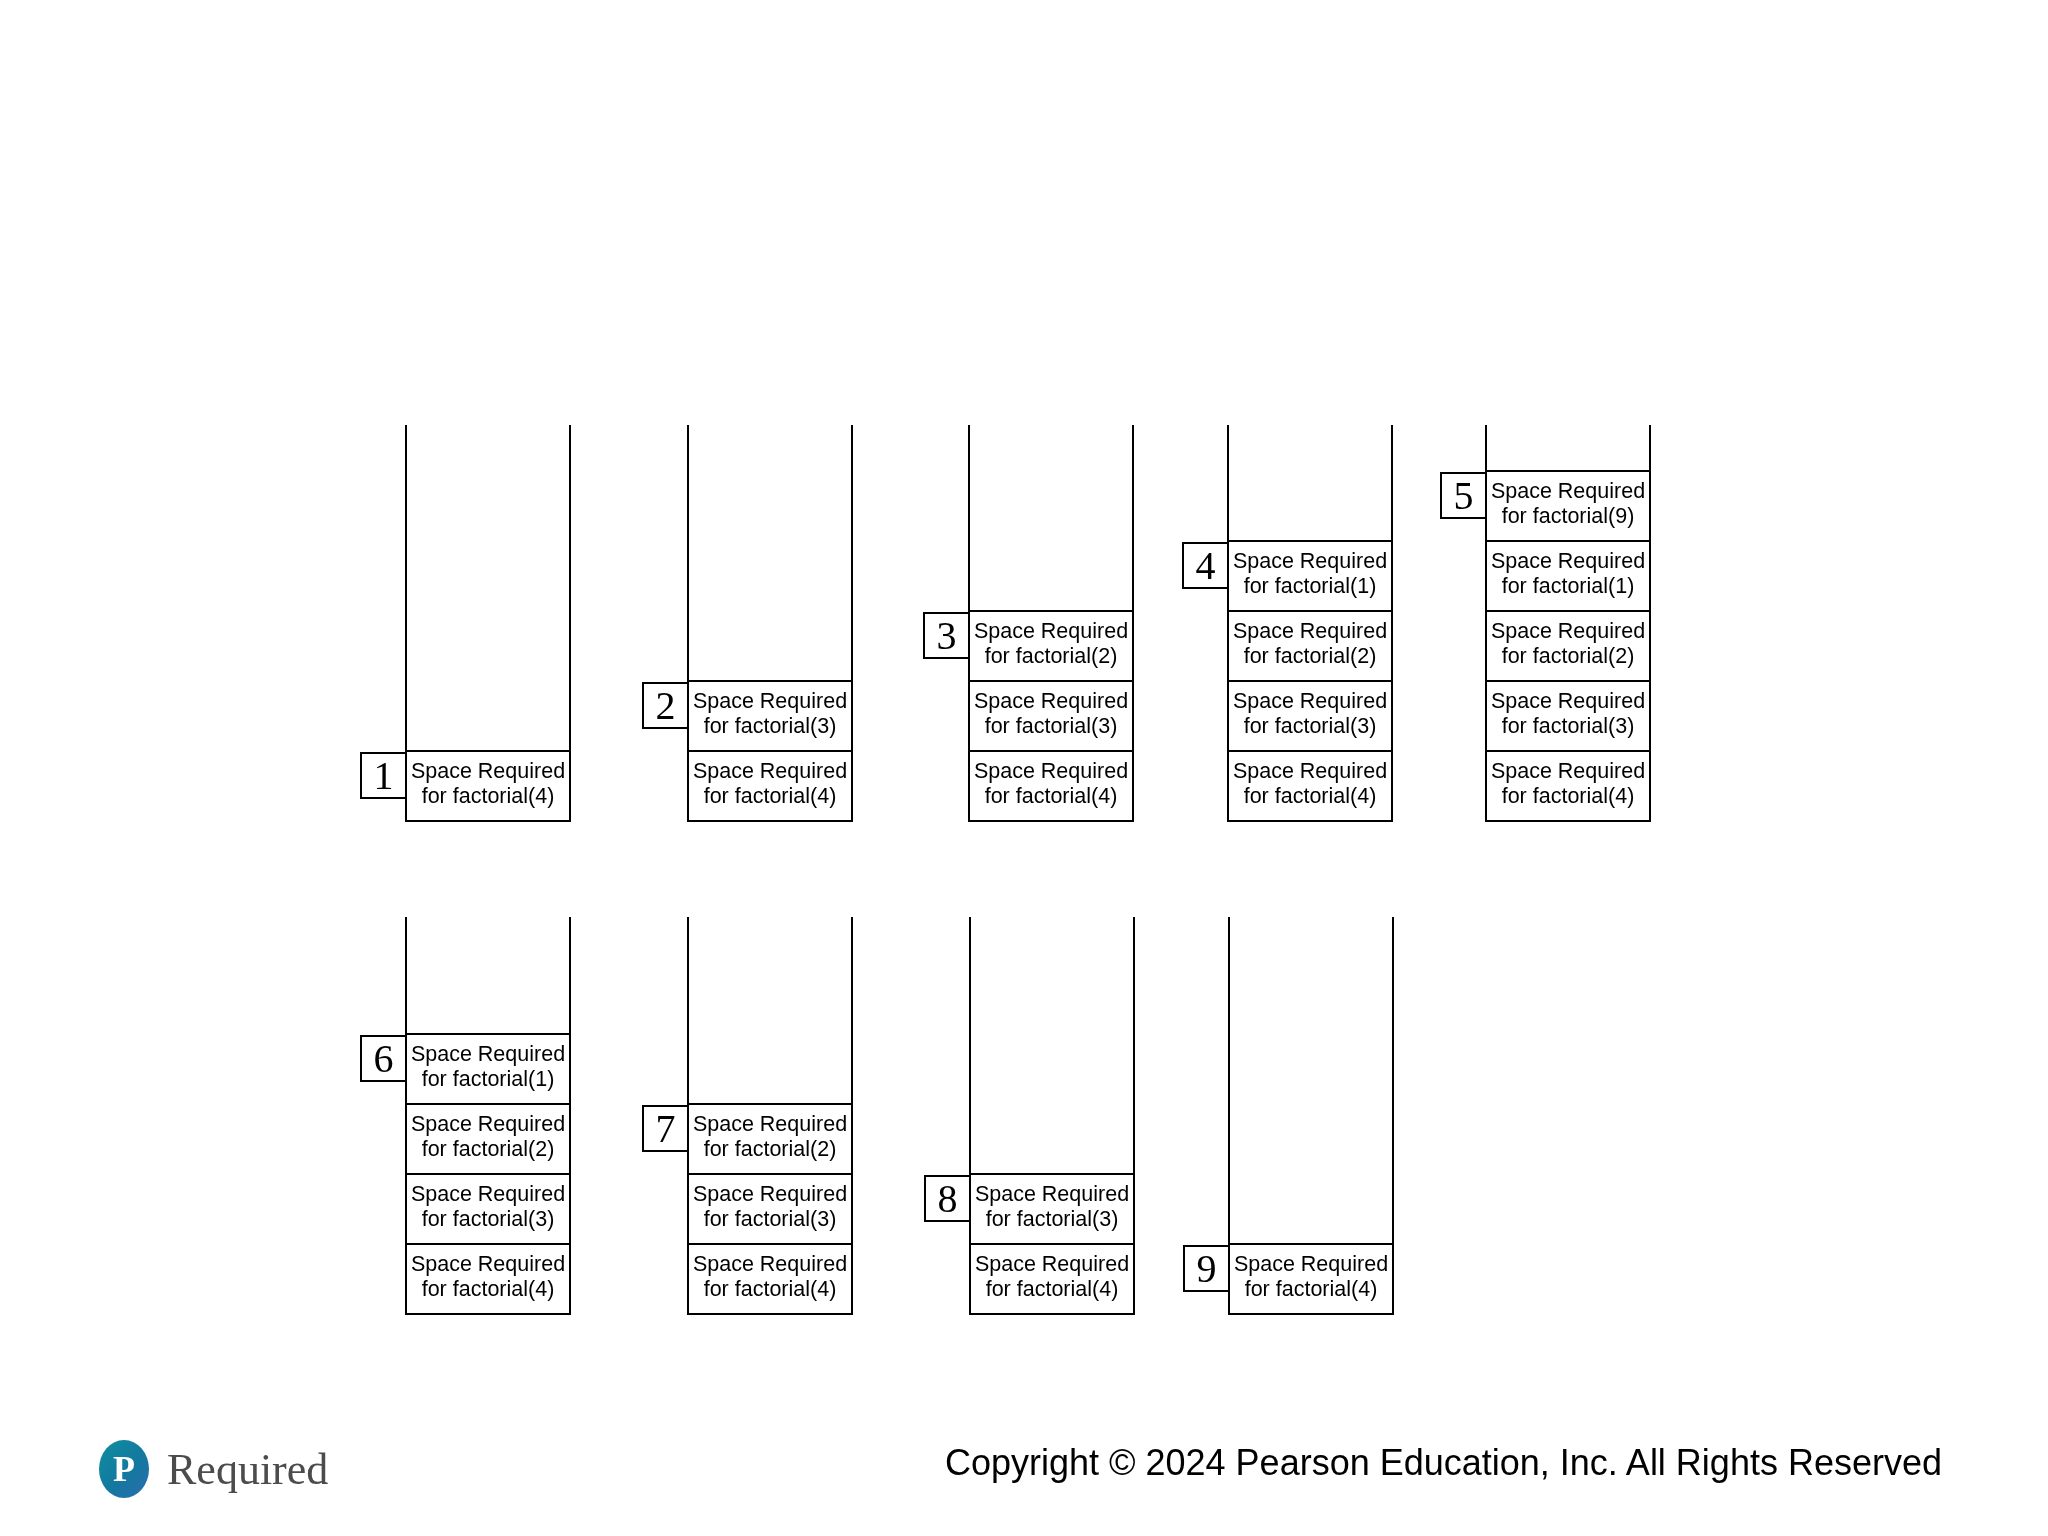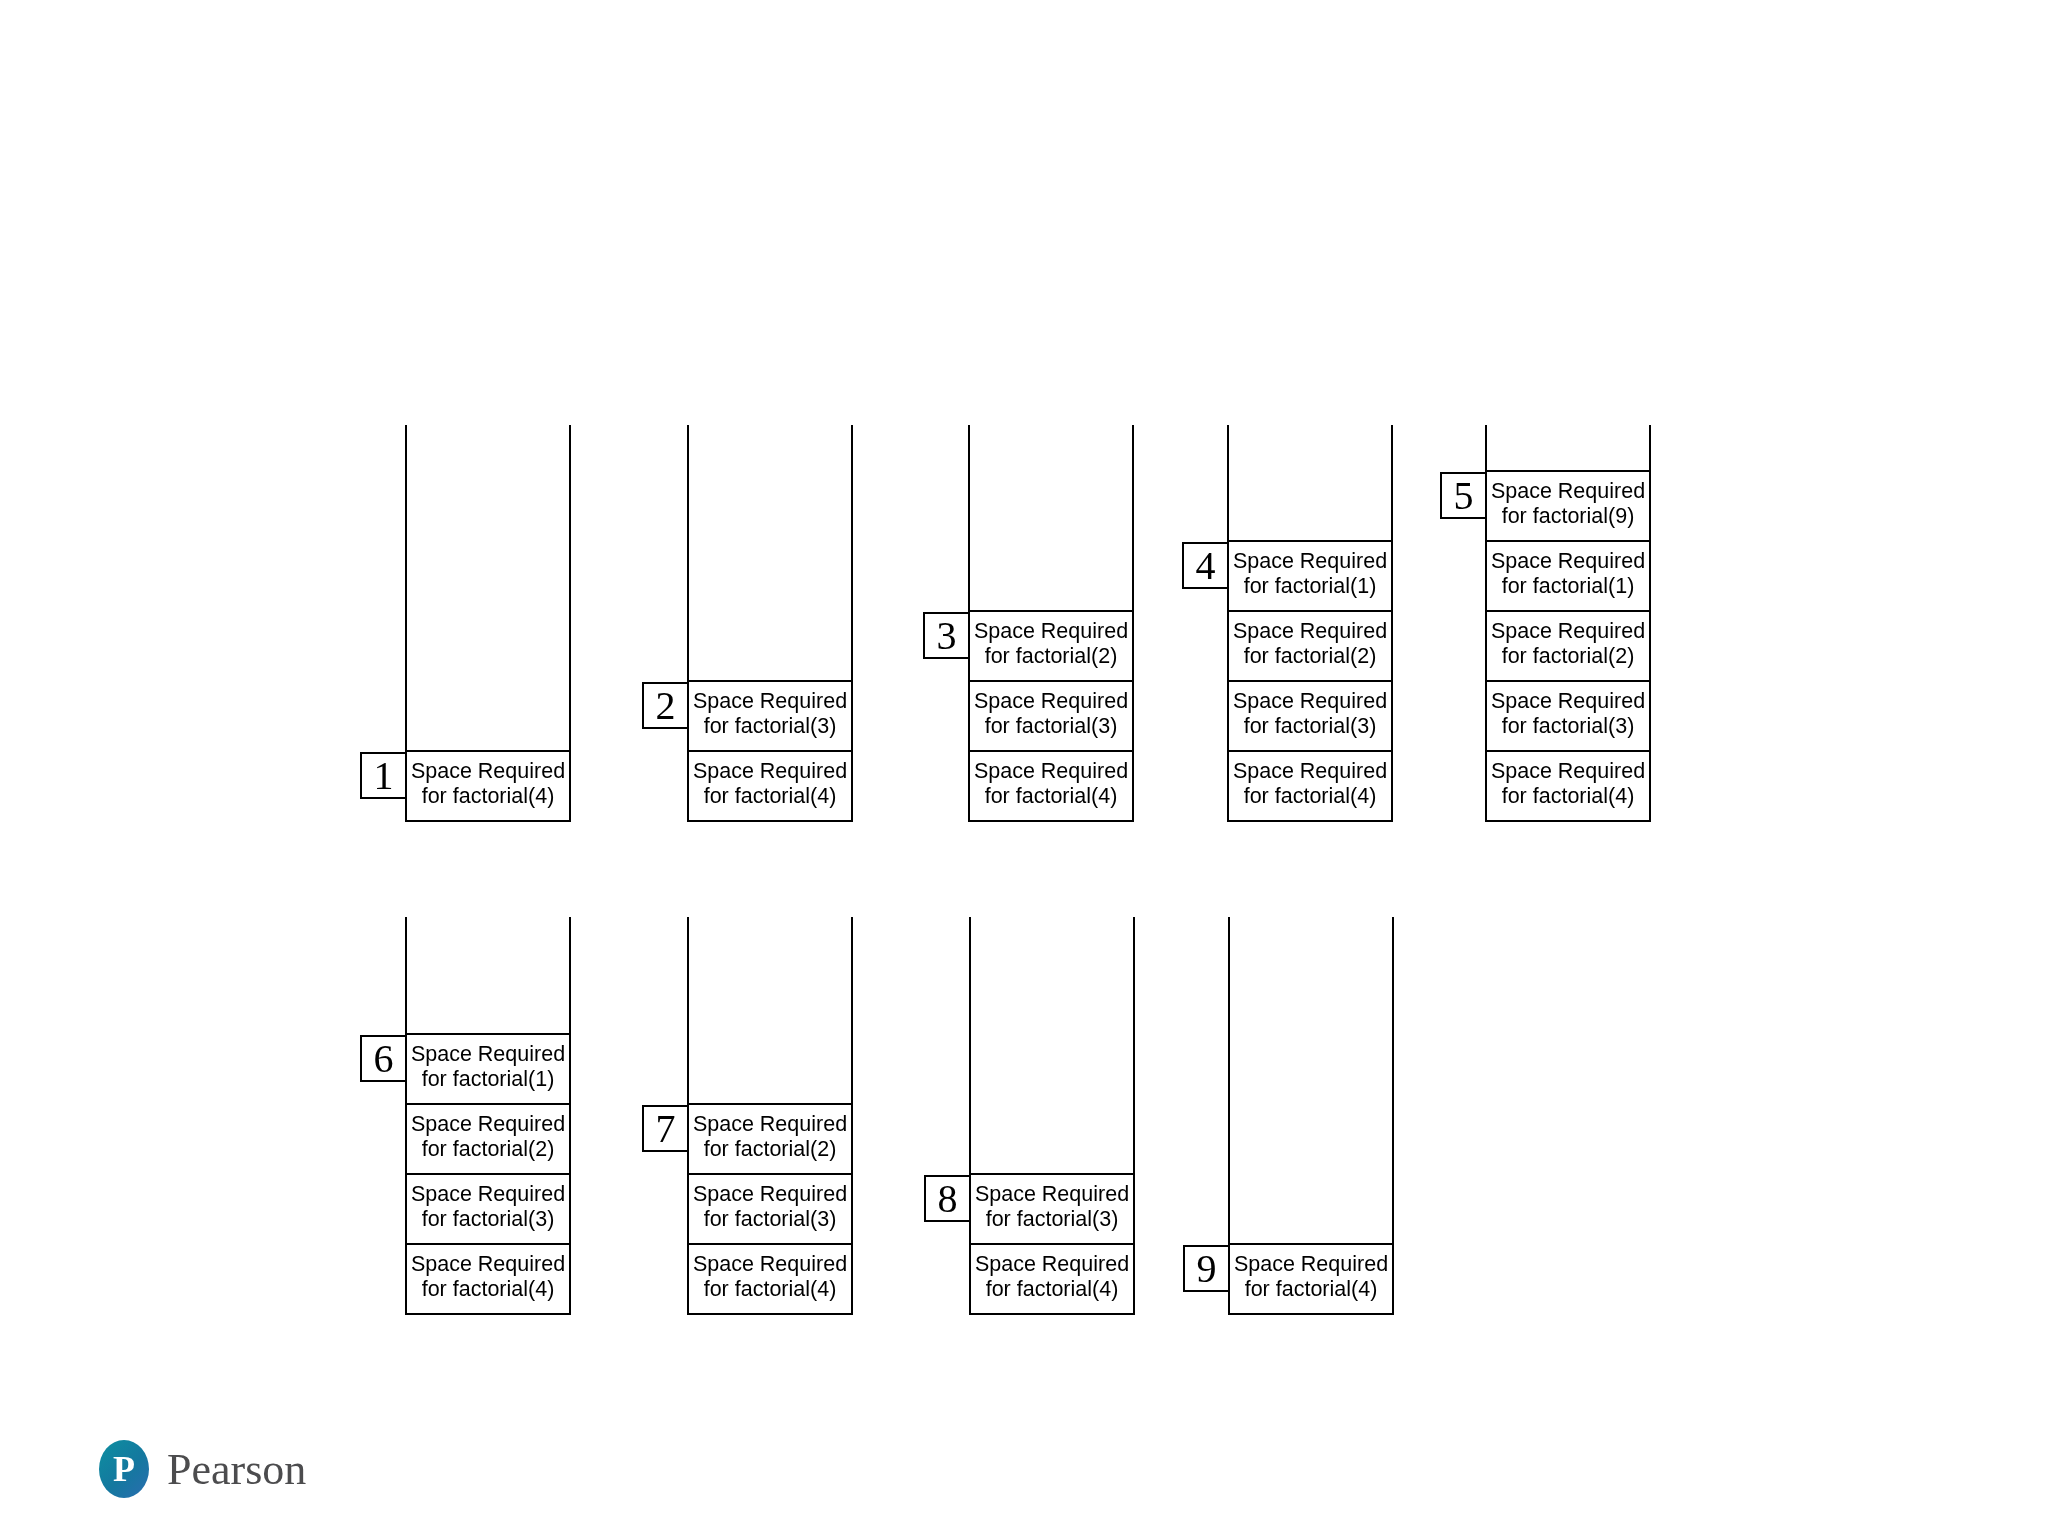--- a/index.html
+++ b/index.html
@@ -263,17 +263,18 @@
             <span>for factorial(4)</span>
           </div>
         </div>
       </div>
     </div>
 
   <div class="logo">
     <span class="logo-circle">
       <span>P</span>
     </span>
-    <span class="logo-text">Pearson</span>
+    <span class="logo-text">Required</span>
   </div>
 
+  <div class="copyright">Copyright © 2024 Pearson Education, Inc. All Rights Reserved</div>
 
 </div>
 
 </body></html>

